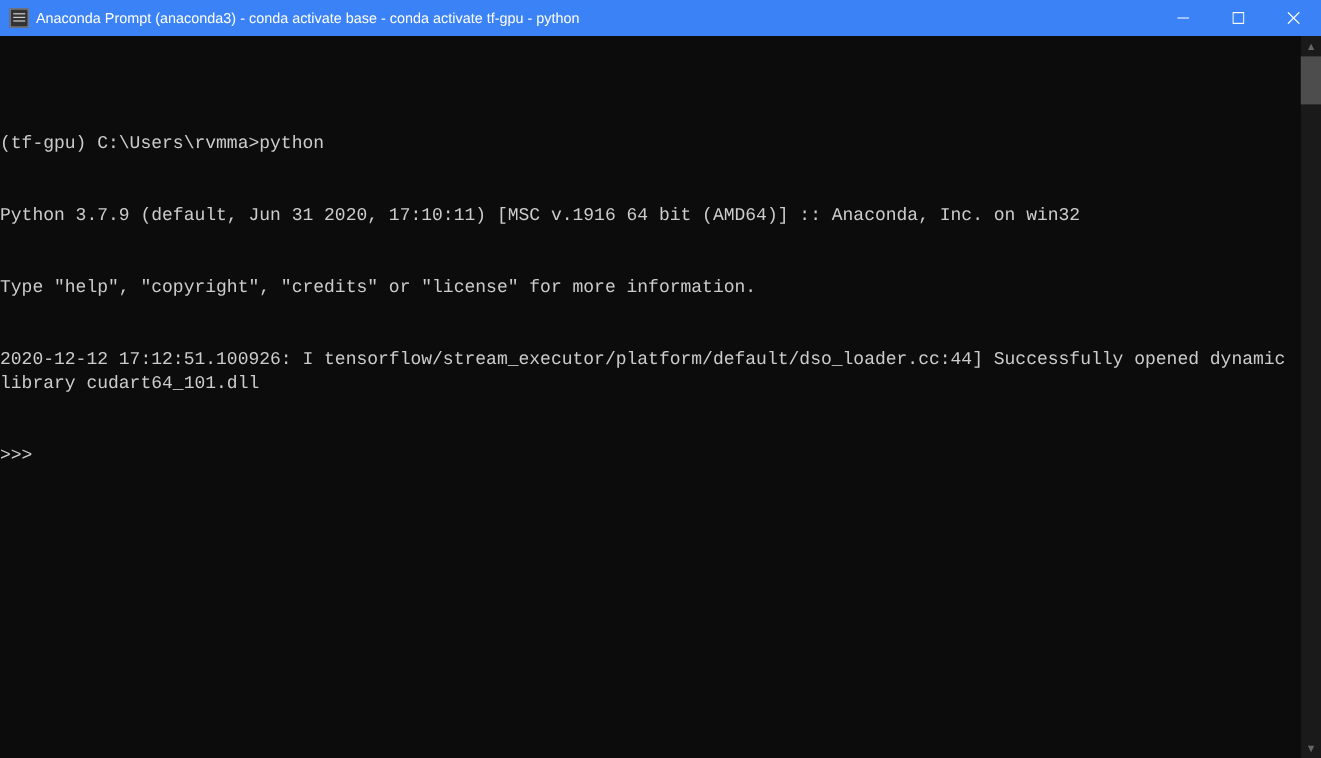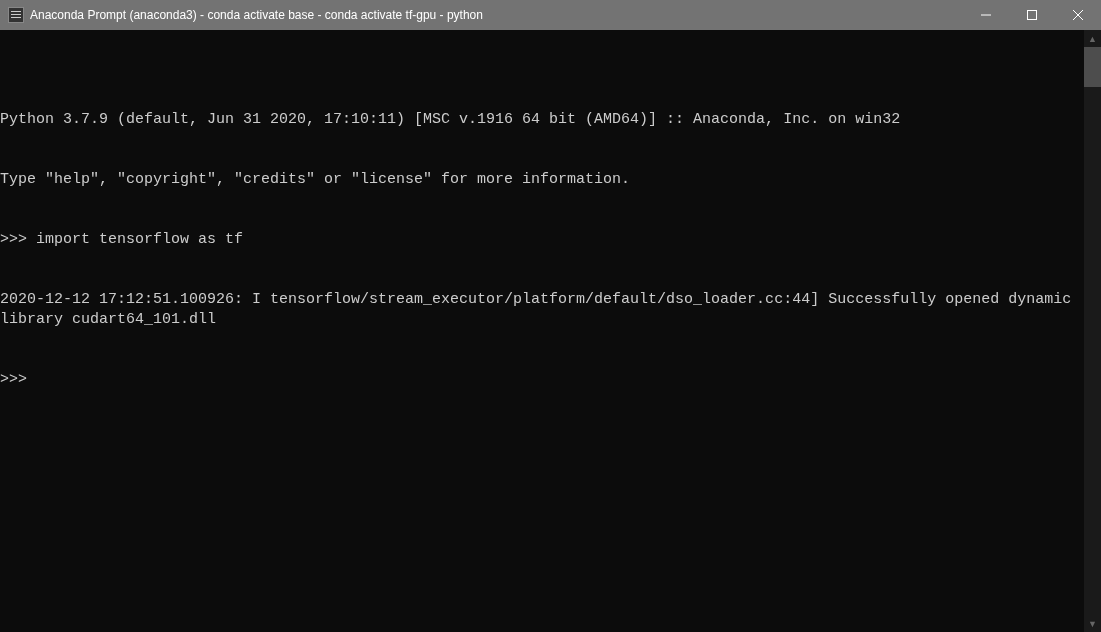--- a/index.html
+++ b/index.html
@@ -10,21 +10,21 @@
     body {
       width: 1101px;
       height: 632px;
       background: #000;
       font-family: 'Segoe UI', Tahoma, sans-serif;
       overflow: hidden;
       position: relative;
     }
     .titlebar {
       height: 30px;
-      background: #737373;
+      background: #3b82f6;
       display: flex;
       align-items: center;
       padding-left: 8px;
       color: #fff;
       font-size: 12px;
     }
     .titlebar-icon {
       width: 16px;
       height: 16px;
       background: #333;
@@ -151,23 +151,23 @@
           <line x1="0" y1="0" x2="10" y2="10"></line>
           <line x1="10" y1="0" x2="0" y2="10"></line>
         </svg>
     </div>
   </div>
 </div>
 
 <div class="terminal-area">
   <div class="terminal">
     <span class="line"></span>
+    <span class="line">(tf-gpu) C:\Users\rvmma&gt;python</span>
     <span class="line">Python 3.7.9 (default, Jun 31 2020, 17:10:11) [MSC v.1916 64 bit (AMD64)] :: Anaconda, Inc. on win32</span>
     <span class="line">Type "help", "copyright", "credits" or "license" for more information.</span>
-    <span class="line">&gt;&gt;&gt; import tensorflow as tf</span>
     <span class="line">2020-12-12 17:12:51.100926: I tensorflow/stream_executor/platform/default/dso_loader.cc:44] Successfully opened dynamic library cudart64_101.dll</span>
     <span class="line">&gt;&gt;&gt;</span>
   </div>
   <div class="scrollbar">
     <div class="scroll-arrow up">▲</div>
     <div class="scroll-thumb"></div>
     <div class="scroll-arrow down">▼</div>
   </div>
 </div>
 

